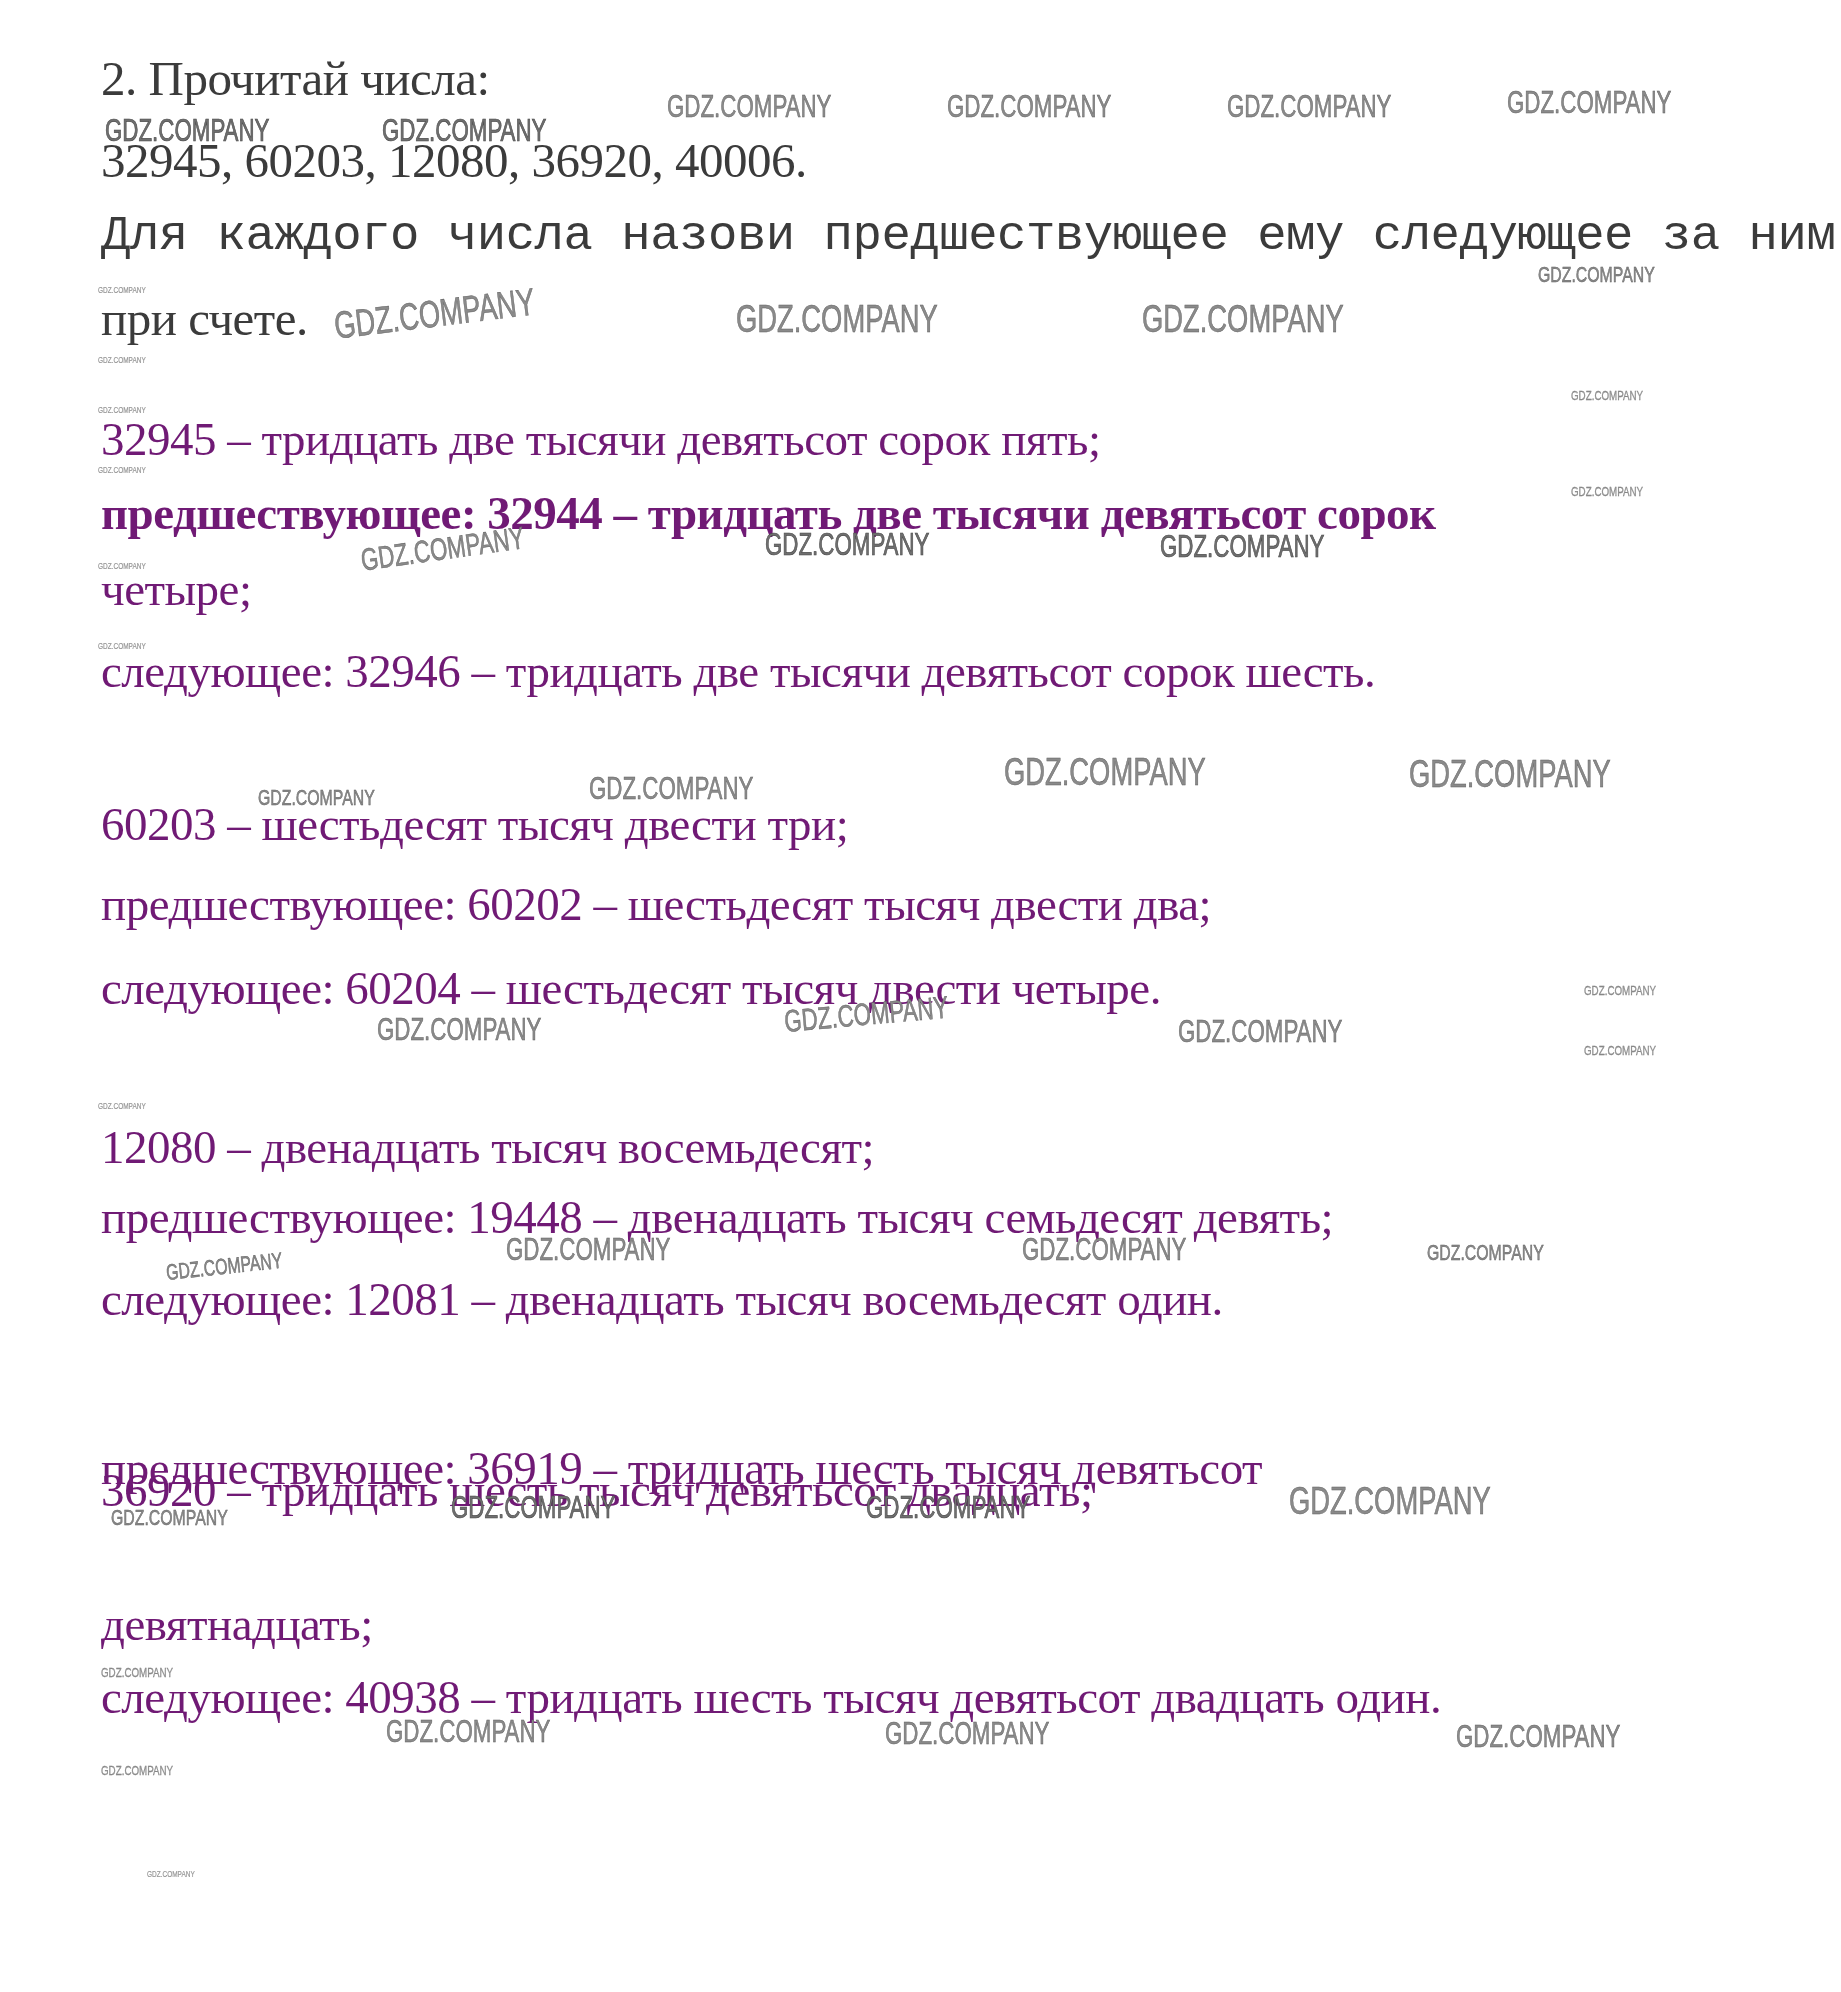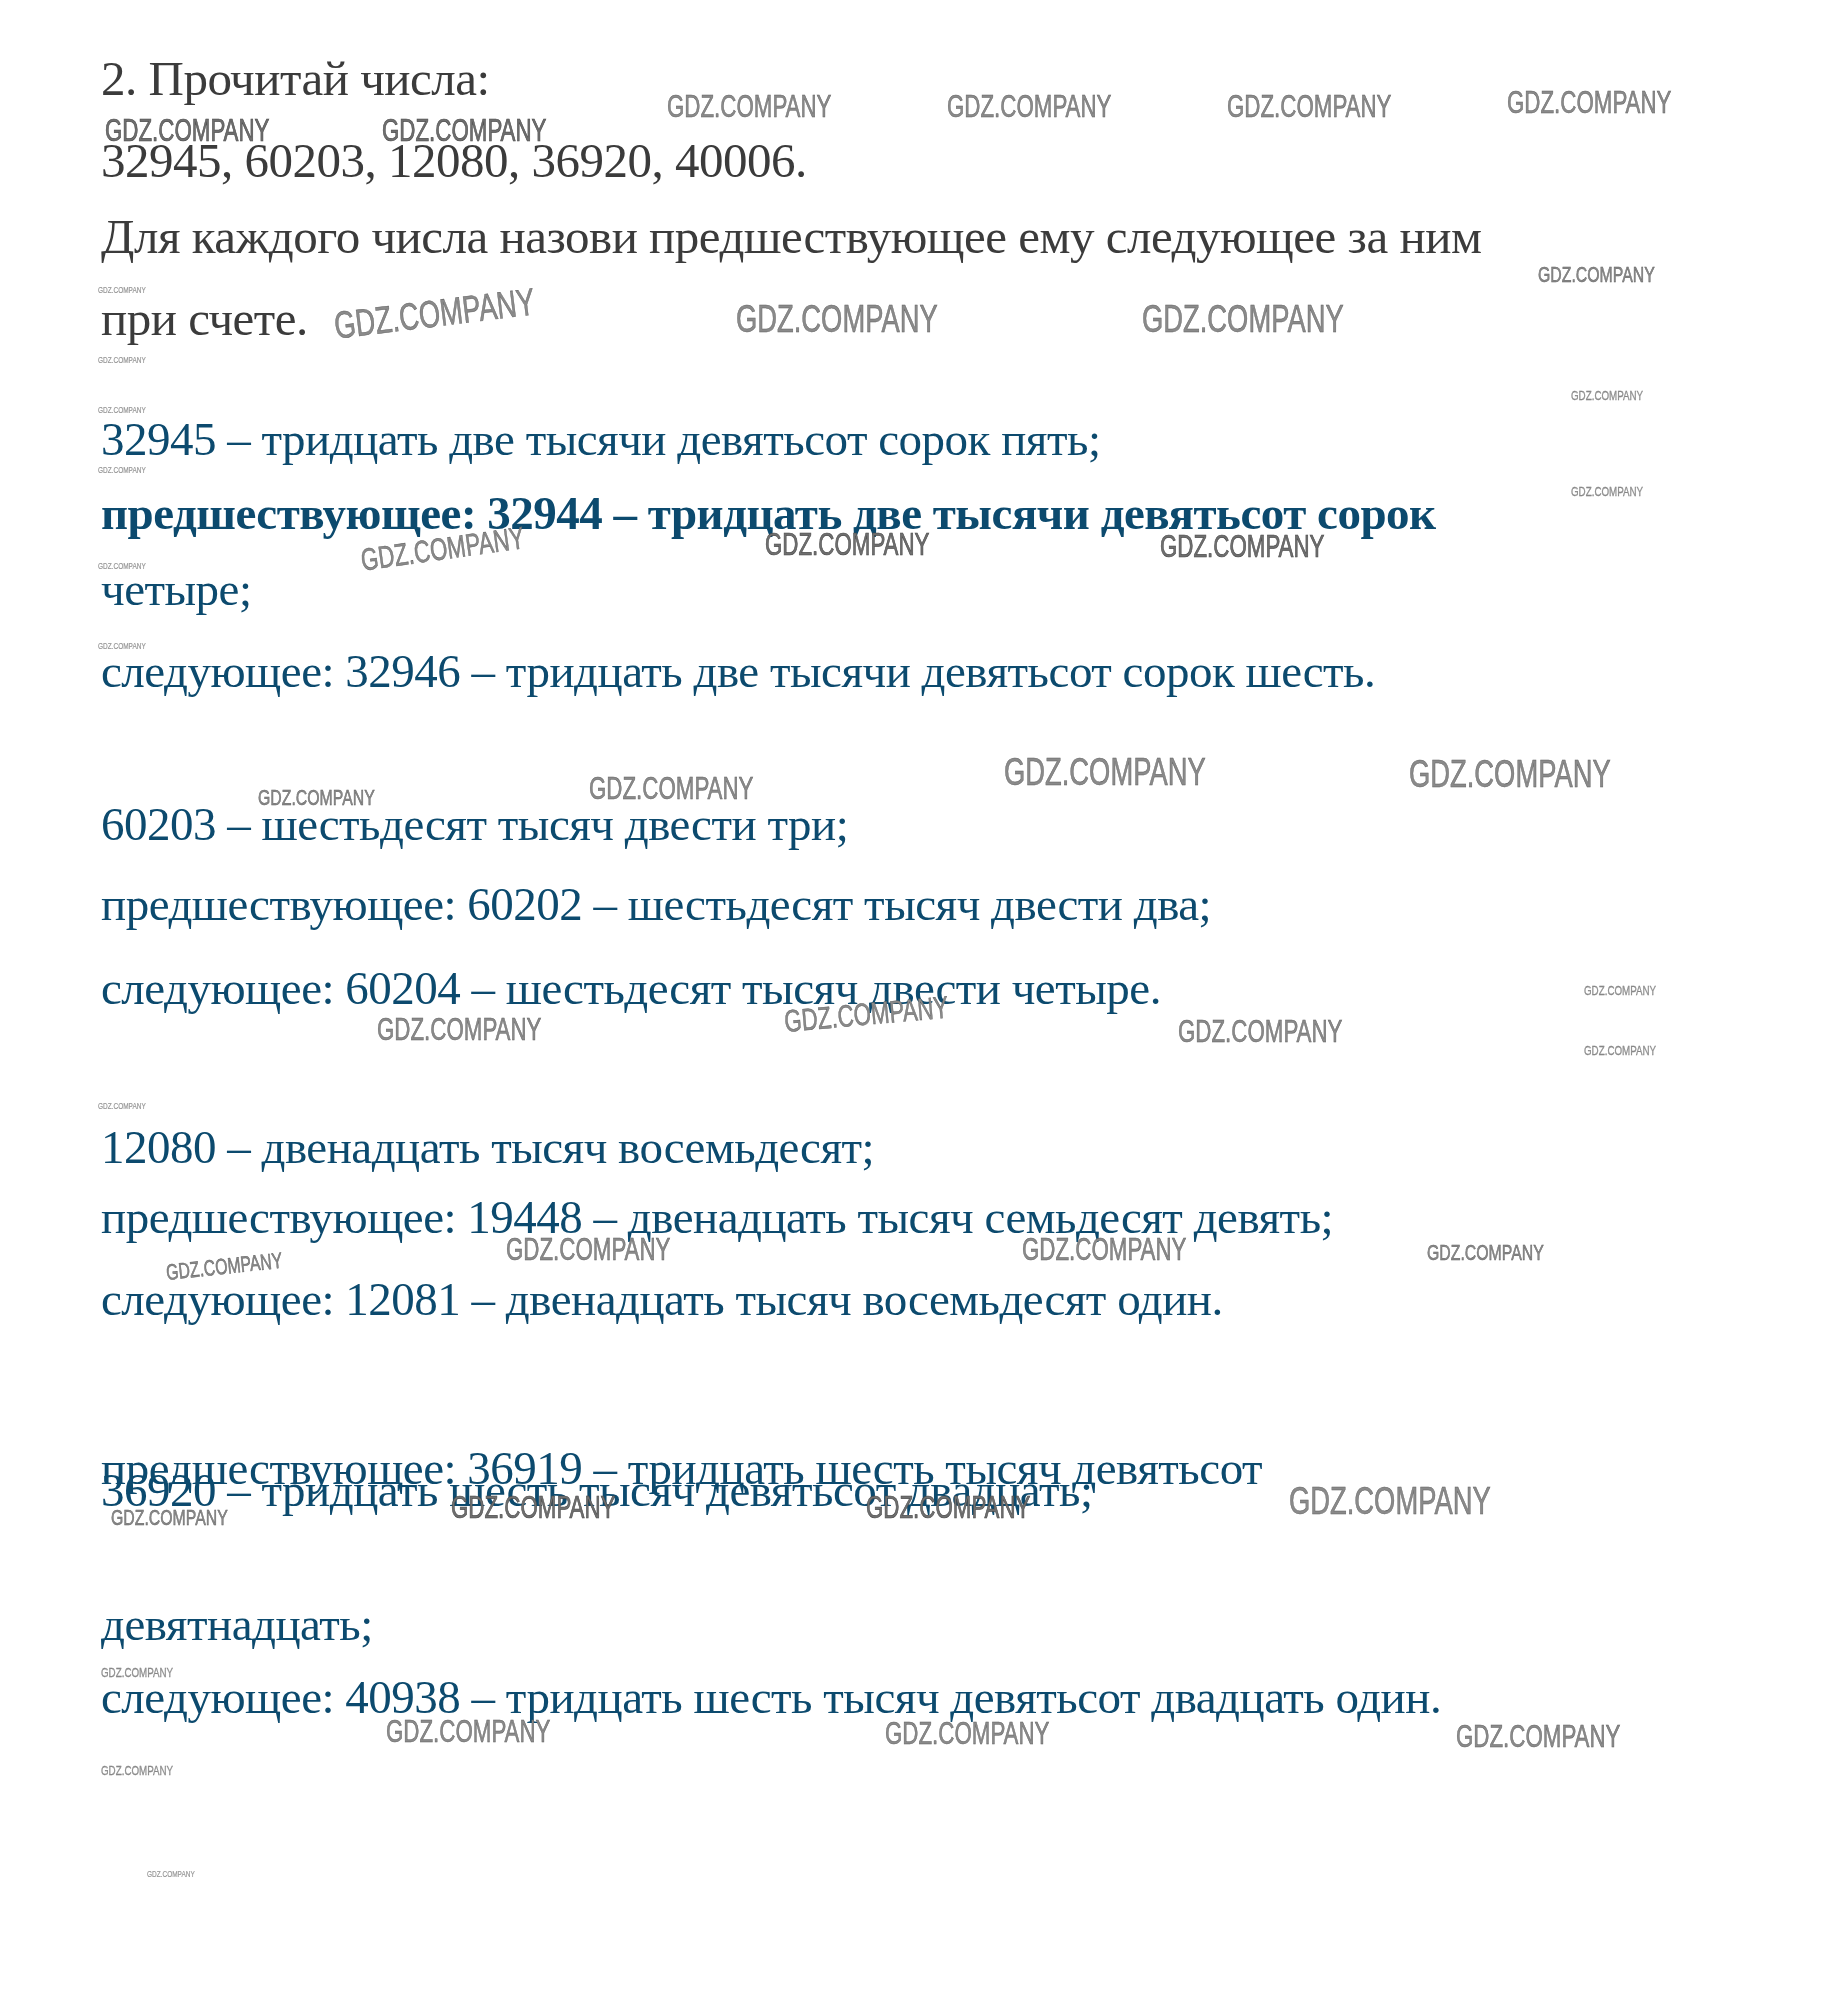--- a/index.html
+++ b/index.html
@@ -11,21 +11,21 @@
     overflow:hidden;
     font-family:"Liberation Serif", serif;
   }
   .txt{
     position:absolute;
     white-space:nowrap;
     line-height:1.06;
     letter-spacing:-0.5px;
   }
   .dark{ color:#3b3b3b; font-size:49px; }
-  .grey{ color:#0c4a6e; font-size:47px;text-align:center; }
+  .grey{ color:#701a75; font-size:47px;text-align:center; }
   .wm{
     position:absolute;
     font-family:"Liberation Sans", sans-serif;
     white-space:nowrap;
     color:#8a8a8a;
     -webkit-text-stroke:0.5px #5f5f5f;
     transform-origin:left top;
     transform:scaleX(0.72);
     line-height:1;
   }
@@ -36,21 +36,21 @@
   .wm-xs { font-size:13.6px; color:#9a9a9a; -webkit-text-stroke:0.3px #777; }
   .wm-xxs{ font-size:9px; color:#a0a0a0; -webkit-text-stroke:0.2px #888; }
 </style>
 </head>
 <body>
 
 <div id="page">
 
   <div class="txt dark" style="left:101px; top:53px;">2. Прочитай числа:</div>
   <div class="txt dark" style="left:101px; top:135px;">32945, 60203, 12080, 36920, 40006.</div>
-  <div class="txt dark" style="left:101px; top:211px;">Для каждого числа назови предшествующее ему следующее за ним</div>
+  <div class="txt dark" style="left:101px; top:211px;font-family:Liberation Mono, monospace;">Для каждого числа назови предшествующее ему следующее за ним</div>
   <div class="txt dark" style="left:101px; top:293px;">при счете.</div>
 
   <div class="txt grey" style="left:101px; top:415px;">32945 – тридцать две тысячи девятьсот сорок пять;</div>
   <div class="txt grey" style="left:101px; top:489px;font-weight:bold;">предшествующее: 32944 – тридцать две тысячи девятьсот сорок</div>
   <div class="txt grey" style="left:101px; top:565px;">четыре;</div>
   <div class="txt grey" style="left:101px; top:647px;">следующее: 32946 – тридцать две тысячи девятьсот сорок шесть.</div>
 
   <div class="txt grey" style="left:101px; top:800px;">60203 – шестьдесят тысяч двести три;</div>
   <div class="txt grey" style="left:101px; top:880px;">предшествующее: 60202 – шестьдесят тысяч двести два;</div>
   <div class="txt grey" style="left:101px; top:964px;">следующее: 60204 – шестьдесят тысяч двести четыре.</div>

